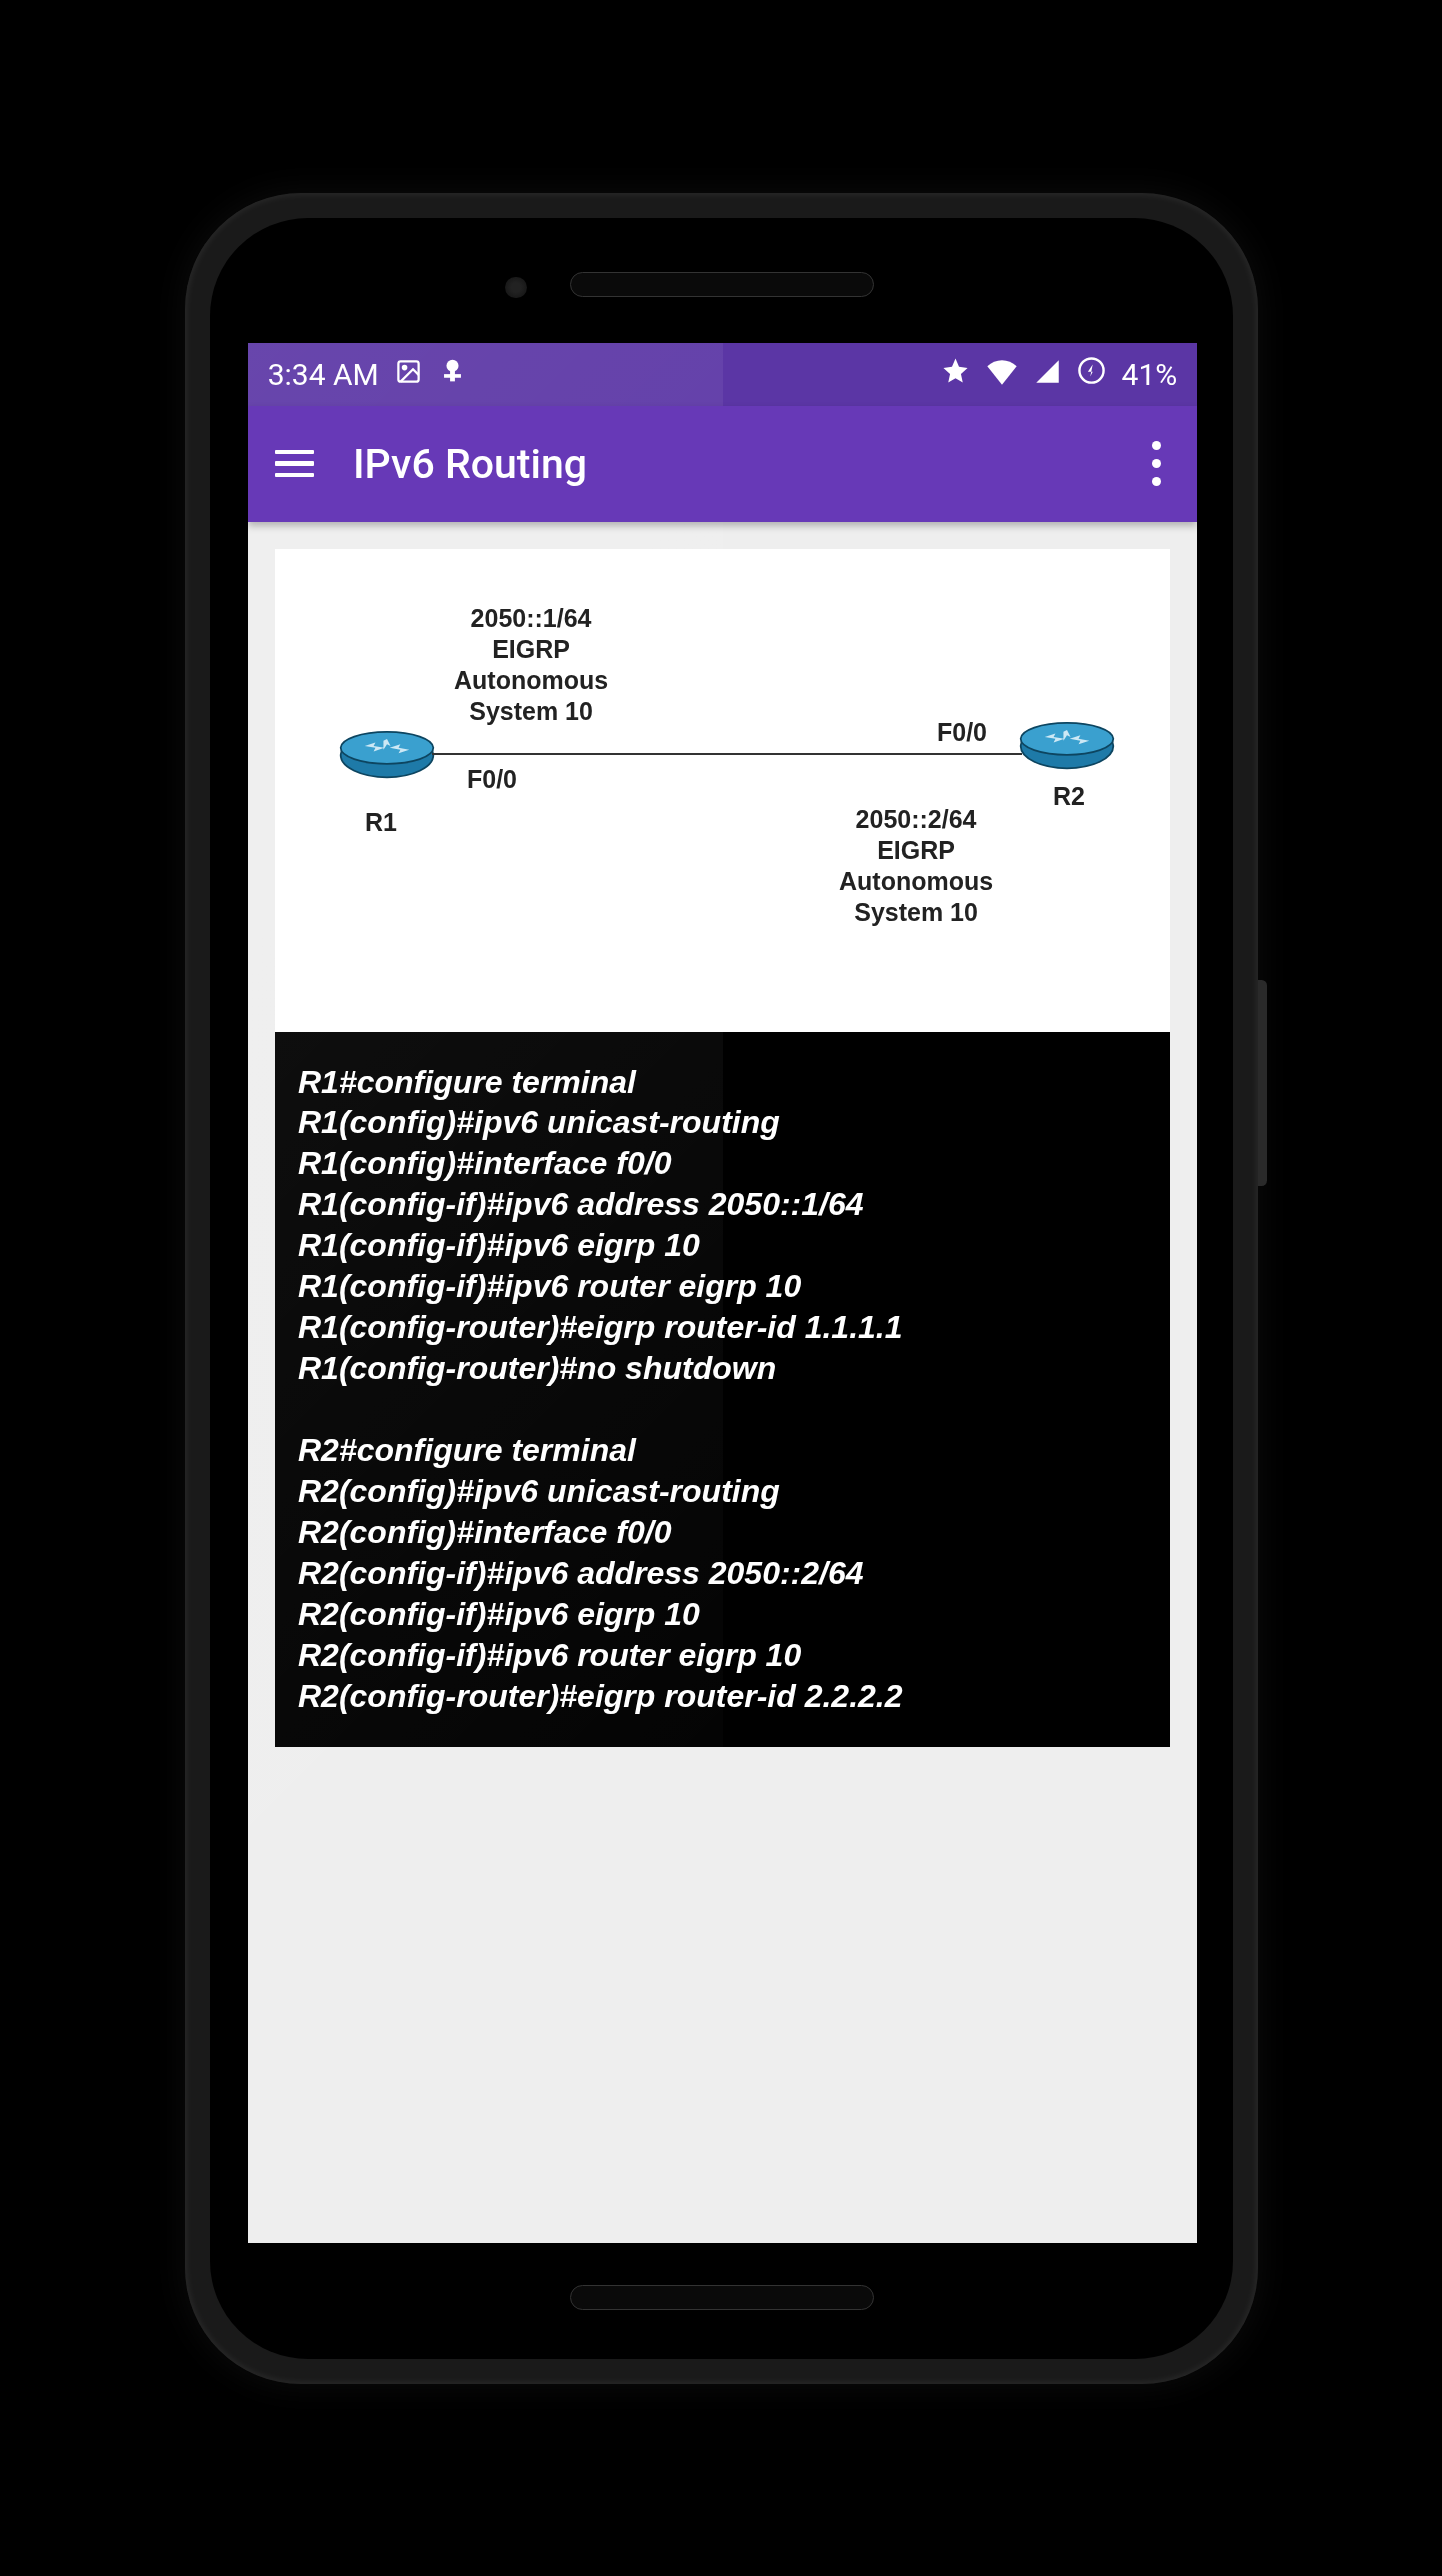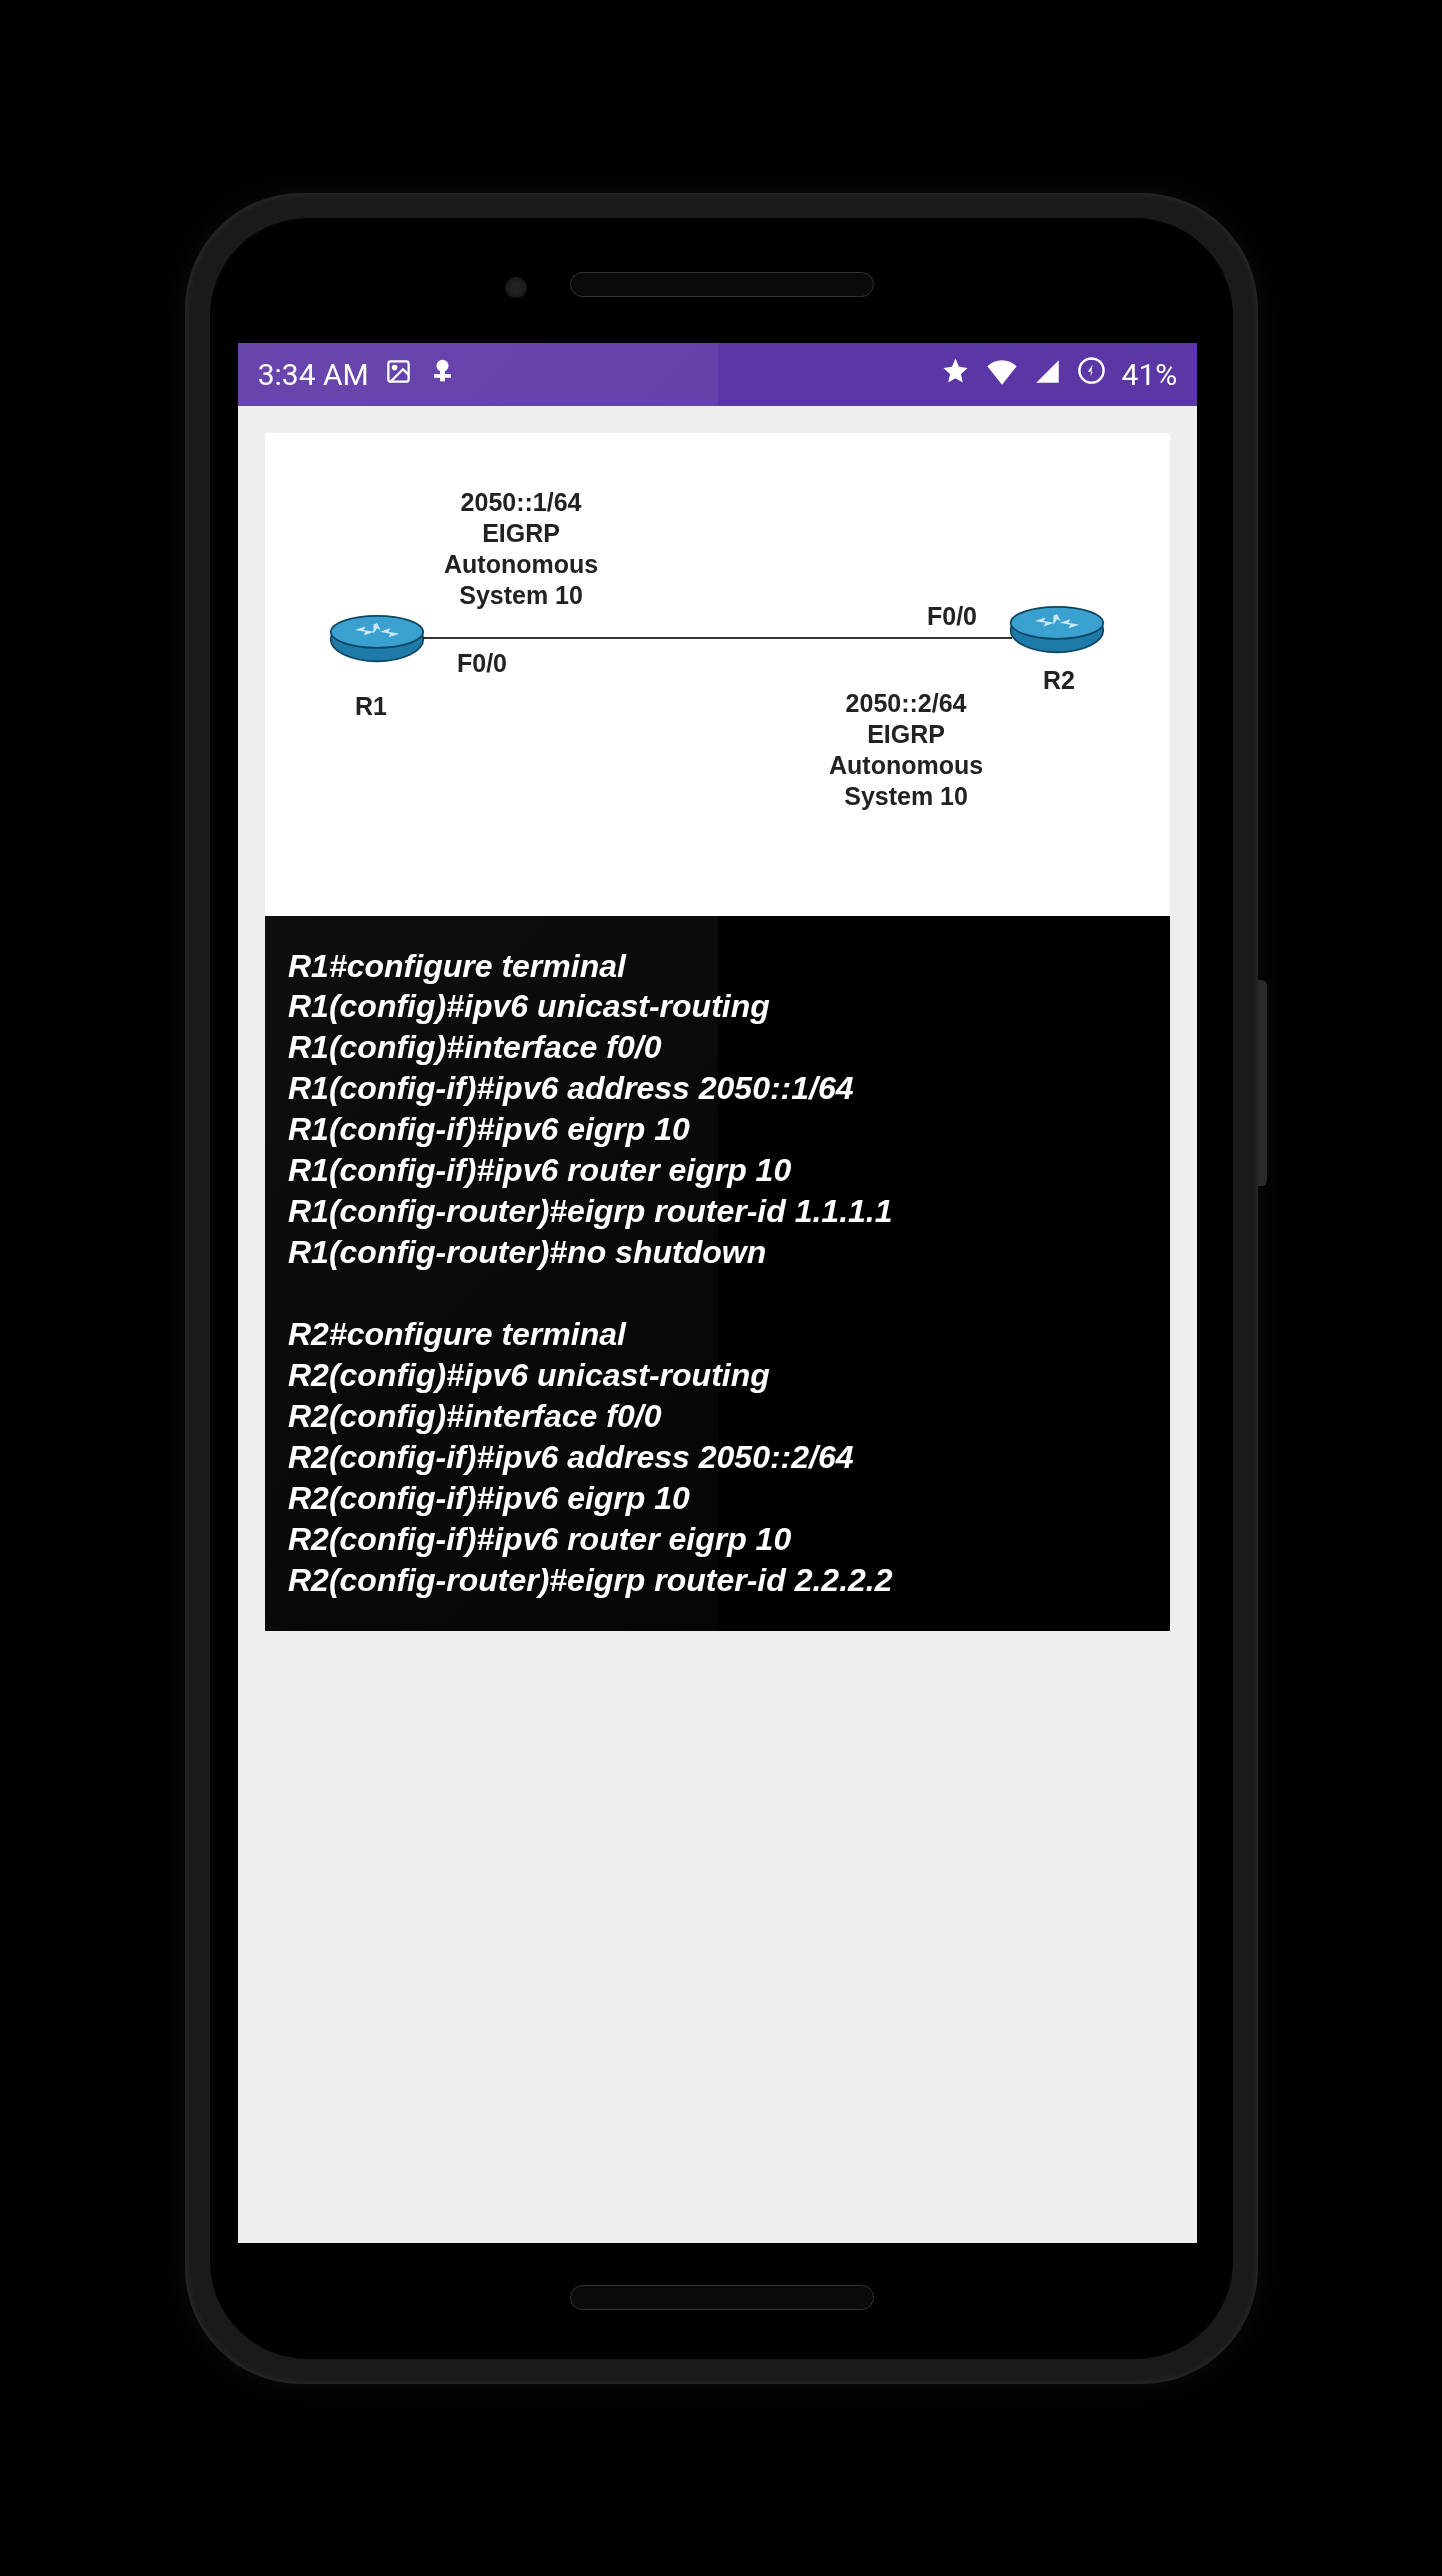--- a/index.html
+++ b/index.html
@@ -19,21 +19,21 @@
     border-radius: 116px;
     padding: 25px;
     position: relative;
     box-shadow: 0 0 36px rgba(255,255,255,0.05), inset 0 0 9px rgba(255,255,255,0.1);
   }
   .phone-inner {
     width: 100%;
     height: 100%;
     background: #000;
     border-radius: 98px;
-    padding: 125px 36px 116px 28px;
+    padding: 125px 36px 116px 38px;
     position: relative;
   }
   .earpiece {
     position: absolute;
     top: 54px;
     left: 50%;
     transform: translateX(-50%);
     width: 304px;
     height: 25px;
     background: #0a0a0a;
@@ -212,20 +212,33 @@
           <span>
             <svg width="29" height="29" viewBox="0 0 24 24" fill="none" stroke="#fff" stroke-width="2">
                 <circle cx="12" cy="12" r="10"></circle>
                 <path d="M13 7l-4 6h4l-2 4" fill="#fff" stroke="none"></path>
               </svg>
           </span>
           <span>41%</span>
         </div>
       </div>
 
+      <div class="app-bar">
+        <div class="menu-icon">
+          <div></div>
+            <div></div>
+            <div></div>
+        </div>
+        <div class="app-title">IPv6 Routing</div>
+        <div class="more-icon">
+          <span></span>
+            <span></span>
+            <span></span>
+        </div>
+      </div>
 
       <div class="content">
         <div class="diagram-card">
           <div class="diagram-canvas">
 
             <div class="router" style="left:45px; top:125px;">
               <svg viewBox="0 0 110 60">
                   <ellipse cx="55" cy="30" rx="52" ry="25" fill="#1e7aa8" stroke="#0d4560" stroke-width="2"></ellipse>
                   <ellipse cx="55" cy="22" rx="52" ry="18" fill="#3aa0cf" stroke="#0d4560" stroke-width="2"></ellipse>
                   <path d="M30 20l12-4-2 4 12 2-12 4 2-4z M80 24l-12 4 2-4-12-2 12-4-2 4z M55 12l4 8-4-2-4 6 0-10z" fill="#cde8f5"></path>

